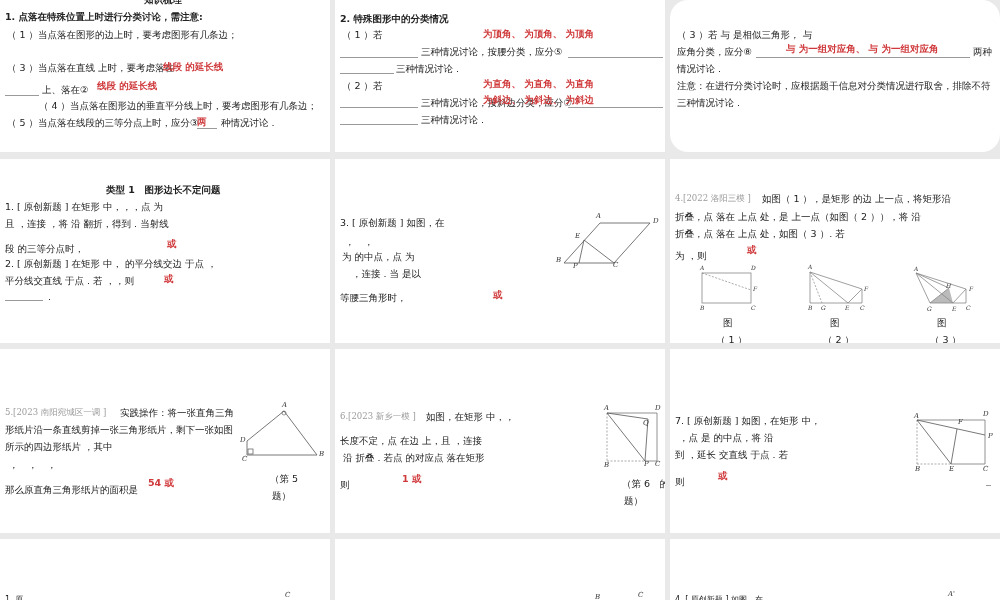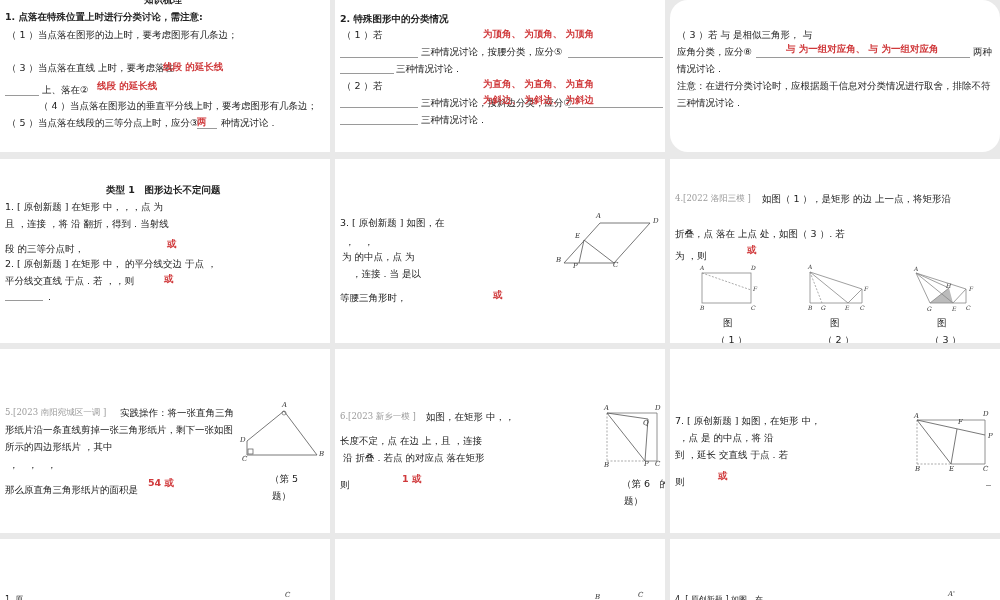--- a/index.html
+++ b/index.html
@@ -95,20 +95,21 @@
     <div class="lbl" style="left:318px;top:58px;">D</div>
     <div class="lbl" style="left:240px;top:73px;">E</div>
     <div class="lbl" style="left:221px;top:97px;">B</div>
     <div class="lbl" style="left:238px;top:103px;">P</div>
     <div class="lbl" style="left:278px;top:102px;">C</div>
   </div>
 
   <div class="slide" style="left:670px;top:159px;width:330px;height:184px;">
     <div class="txt gray" style="left:5px;top:34px;font-size:8.5px;">4.[2022 洛阳三模 ]</div>
     <div class="txt" style="left:92px;top:34px;">如图（ 1 ），是矩形 的边 上一点，将矩形沿</div>
+    <div class="txt" style="left:5px;top:52px;">折叠，点 落在 上点 处，是 上一点（如图（ 2 ）），将 沿</div>
     <div class="txt" style="left:5px;top:69px;">折叠，点 落在 上点 处，如图（ 3 ）. 若</div>
     <div class="txt" style="left:5px;top:91px;">为 ，则</div>
     <div class="txt red" style="left:77px;top:85px;">或</div>
 
     <svg style="left:32px;top:114px;" width="50" height="32">
       <rect x="0" y="0" width="49" height="30" fill="none" stroke="#888" stroke-width="0.8"></rect>
       <line x1="0" y1="0" x2="49" y2="17" stroke="#888" stroke-width="0.7" stroke-dasharray="2,1.5"></line>
     </svg>
     <div class="lbl" style="left:30px;top:105px;font-size:6px;">A</div>
     <div class="lbl" style="left:81px;top:105px;font-size:6px;">D</div>

